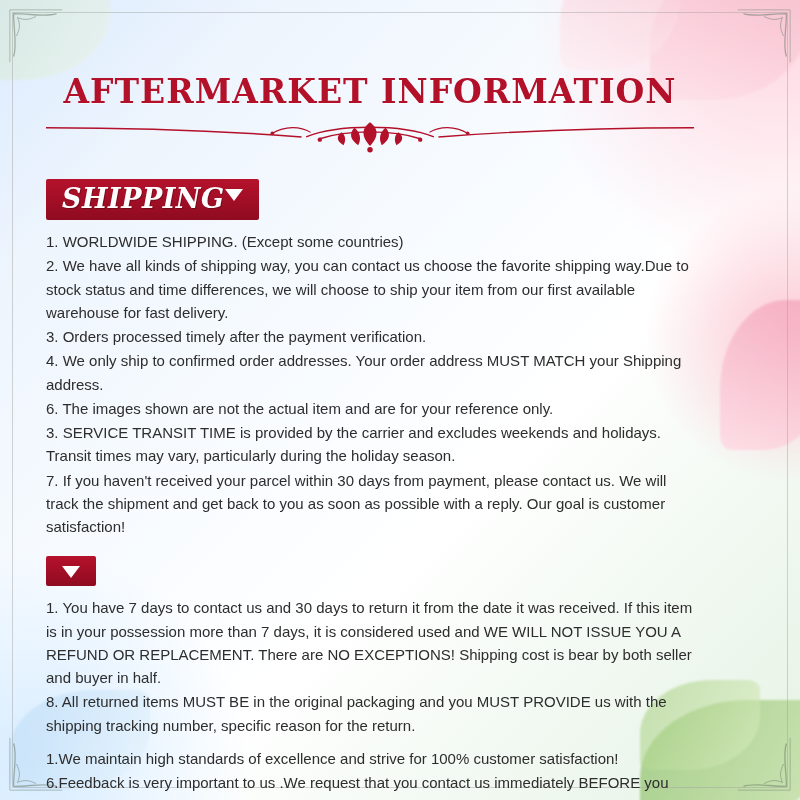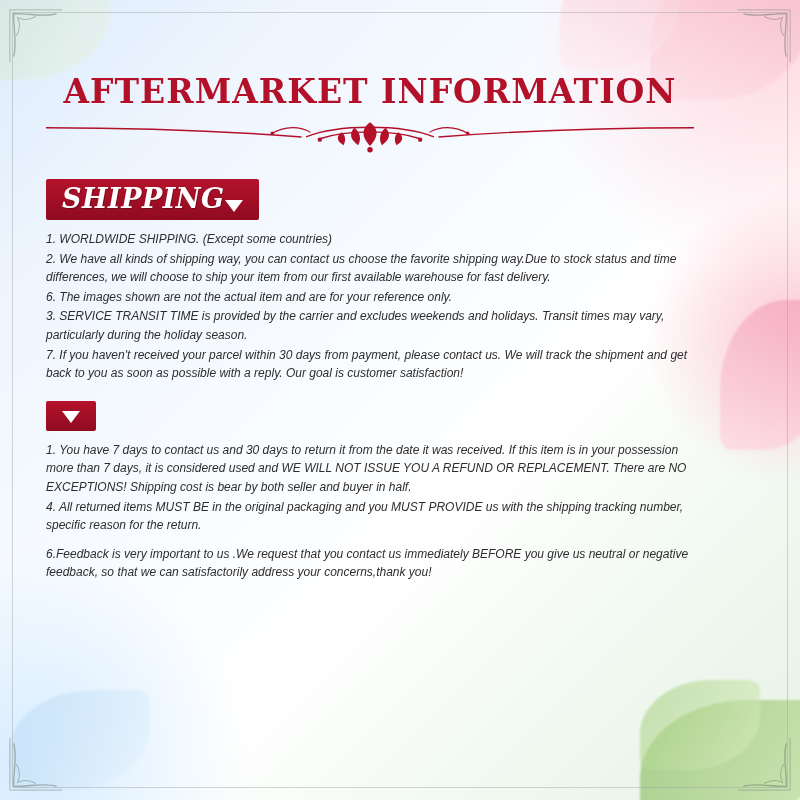--- a/index.html
+++ b/index.html
@@ -75,21 +75,21 @@
     text-shadow: 0 1px 0 rgba(255,255,255,.6);
   }
   .divider {
     width: 100%;
     height: 46px;
     margin: 0 0 14px 0;
     display: block;
   }
   .section-head {
     display: inline-flex;
-    align-items: flex-end;
+    align-items: flex-start;
     background: #9e0b22;
     background: linear-gradient(180deg,#b5122c 0%, #8f0b20 100%);
     color: #ffffff;
     padding: 6px 16px 8px 16px;
     margin: 6px 0 10px 0;
     border-radius: 2px;
   }
   .section-head .label {
     font-family: "DejaVu Serif", serif;
     font-weight: 700;
@@ -101,24 +101,23 @@
   }
   .caret {
     width: 0; height: 0;
     border-left: 9px solid transparent;
     border-right: 9px solid transparent;
     border-top: 12px solid #ffffff;
     margin-top: 4px;
   }
   .body-text {
     color: #2d2d2d;
-    font-size: 12px;
+    font-size: 15px;
     line-height: 1.55;
     margin: 0 0 2px 0;
-    font-style: italic;
   }
   .body-text p { margin: 0 0 1px 0; }
   .sec { margin-bottom: 10px; }
   .sec-shipping { margin-bottom: 12px; }
 </style>
 </head>
 <body>
 
 <div class="page">
 
@@ -191,36 +190,39 @@
     </svg>
 
     <div class="sec sec-shipping">
       <div class="section-head">
         <span class="label">SHIPPING</span>
         <span class="caret"></span>
       </div>
       <div class="body-text">
         <p>1. WORLDWIDE SHIPPING. (Except some countries)</p>
         <p>2. We have all kinds of shipping way, you can contact us choose the favorite shipping way.Due to stock status and time differences, we will choose to ship your item from our first available warehouse for fast delivery.</p>
+        <p>3. Orders processed timely after the payment verification.</p>
+        <p>4. We only ship to confirmed order addresses. Your order address MUST MATCH your Shipping address.</p>
         <p>6. The images shown are not the actual item and are for your reference only.</p>
         <p>3. SERVICE TRANSIT TIME is provided by the carrier and excludes weekends and holidays. Transit times may vary, particularly during the holiday season.</p>
         <p>7. If you haven't received your parcel within 30 days from payment, please contact us. We will track the shipment and get back to you as soon as possible with a reply. Our goal is customer satisfaction!</p>
       </div>
     </div>
 
     <div class="sec">
       <div class="section-head">
         <span class="caret"></span>
       </div>
       <div class="body-text">
         <p>1. You have 7 days to contact us and 30 days to return it from the date it was received. If this item is in your possession more than 7 days, it is considered used and WE WILL NOT ISSUE YOU A REFUND OR REPLACEMENT. There are NO EXCEPTIONS! Shipping cost is bear by both seller and buyer in half.</p>
-        <p>4. All returned items MUST BE in the original packaging and you MUST PROVIDE us with the shipping tracking number, specific reason for the return.</p>
+        <p>8. All returned items MUST BE in the original packaging and you MUST PROVIDE us with the shipping tracking number, specific reason for the return.</p>
       </div>
     </div>
 
     <div class="sec">
       <div class="body-text">
+        <p>1.We maintain high standards of excellence and strive for 100% customer satisfaction!</p>
         <p>6.Feedback is very important to us .We request that you contact us immediately BEFORE you give us neutral or negative feedback, so that we can satisfactorily address your concerns,thank you!</p>
       </div>
     </div>
 
   </div>
 </div>
 
 </body></html>

